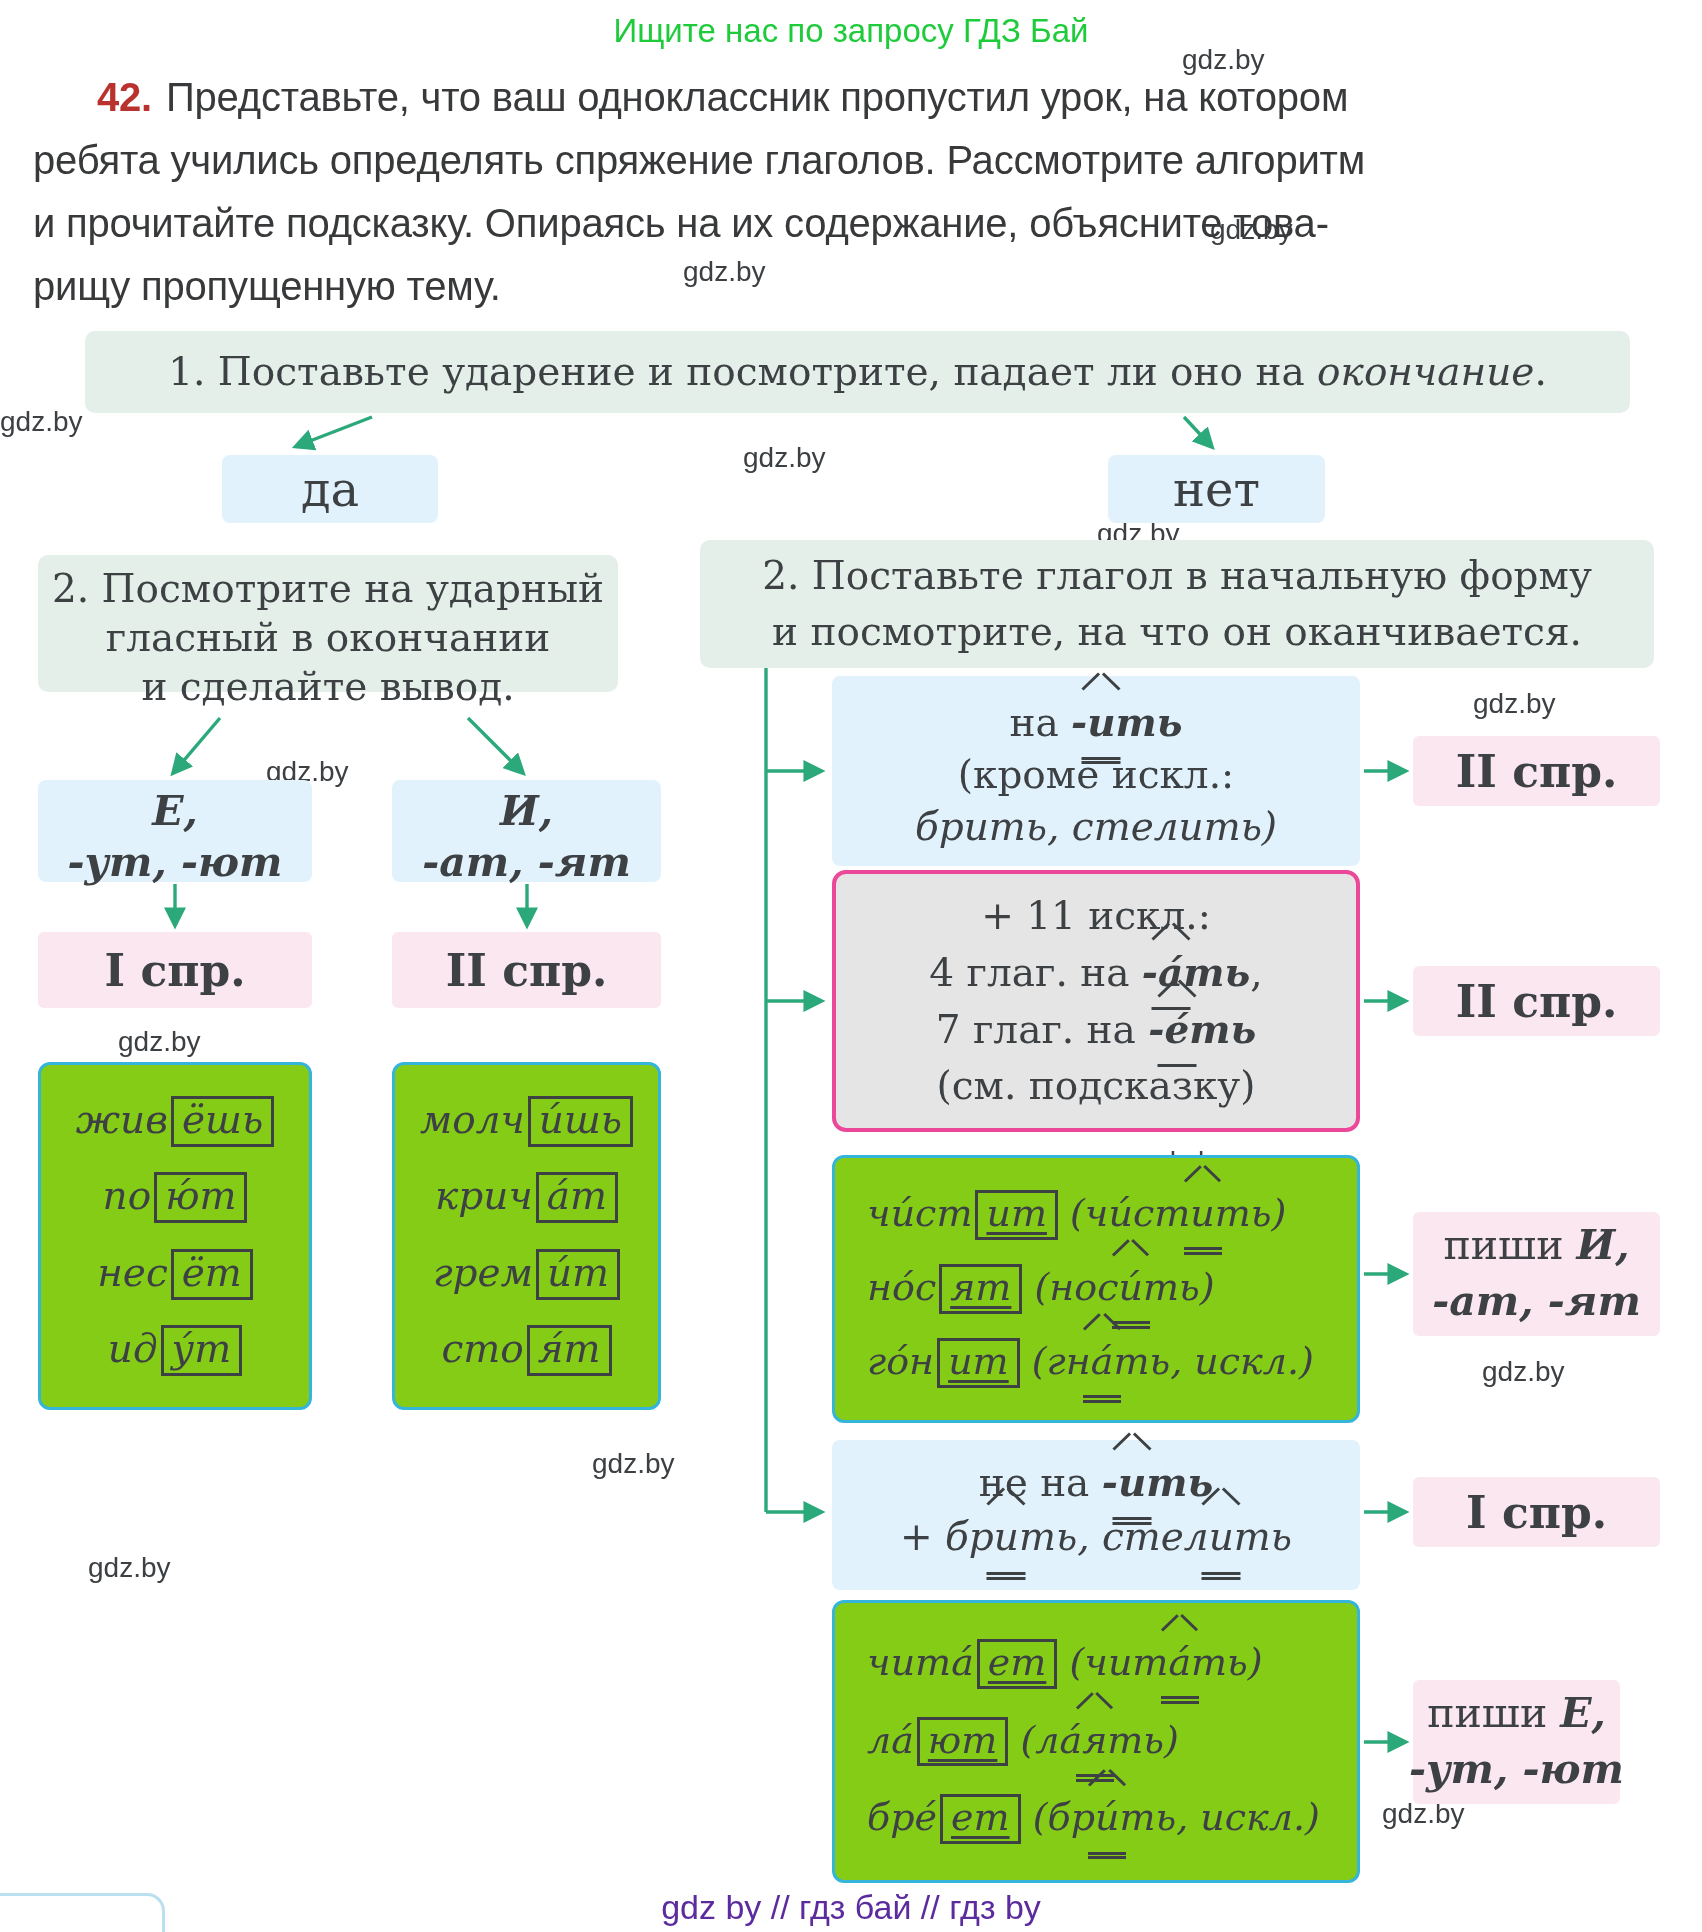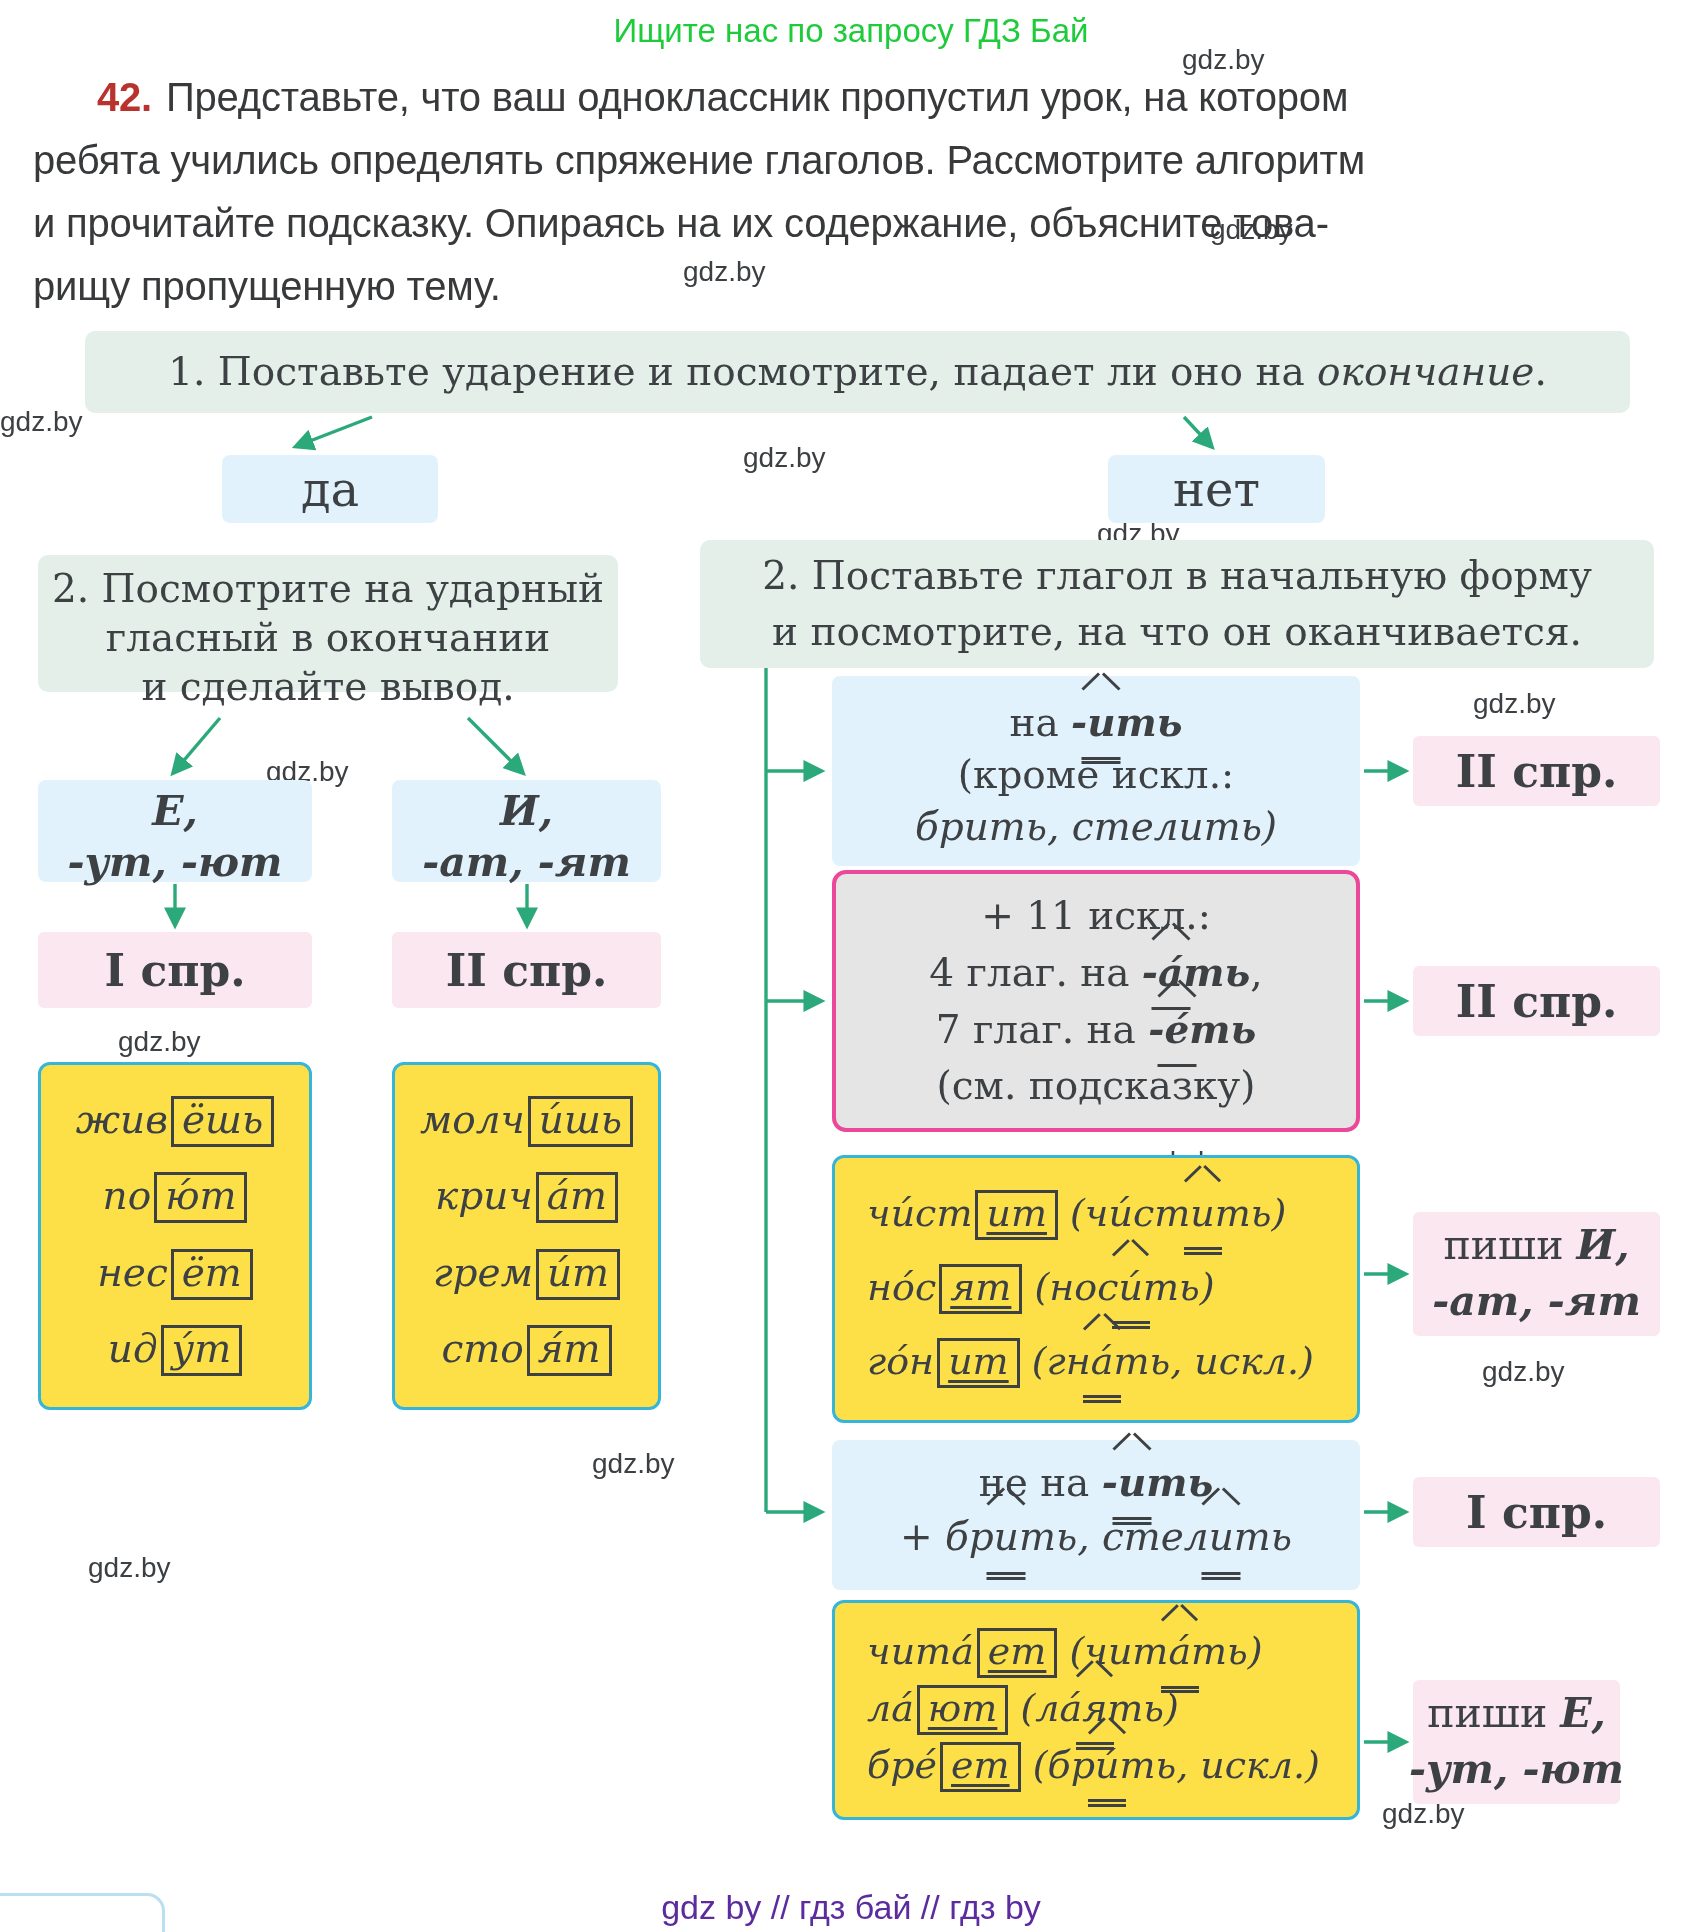--- a/index.html
+++ b/index.html
@@ -24,21 +24,21 @@
     font-family:"Liberation Sans","DejaVu Sans",sans-serif;
     font-size:40px; color:#38393b; line-height:63px; letter-spacing:-0.2px;
   }
   .para .l1 { text-indent:64px; }
   .exnum { color:#b9322d; font-weight:bold; margin-right:14px; }
   
   .box { position:absolute; display:flex; flex-direction:column; justify-content:space-around; align-items:center; }
   .gbox { background:#e4efe9; border-radius:10px; }
   .bbox { background:#e2f2fc; border-radius:8px; }
   .pkbox { background:#fbe7f0; border-radius:6px; }
-  .wcyan { background:#fde047; border:3px solid #35b5d9; border-radius:12px; }
+  .wcyan { background:#84cc16; border:3px solid #35b5d9; border-radius:12px; }
   .wpink { background:#e5e5e5; border:4px solid #ec4899; border-radius:14px; }
   .fs-step { font-size:39px; }
   .fs-yesno { font-size:48px; }
   .fs-conj { font-size:44px; font-weight:bold; }
   .fs-end  { font-size:41px; font-weight:bold; font-style:italic; }
   .fs-write{ font-size:41px; }
   .fs-ex   { font-size:39px; }
   .left-rows { align-items:flex-start; padding-left:30px; }
   .rline { line-height:1.25; white-space:nowrap; }
   .it  { font-style:italic; }
@@ -207,21 +207,21 @@
     </div>
 
   <div class="box bbox fs-step" style="left:832px; top:1440px; width:528px; height:150px; padding:16px 0 26px 0;">
       <div class="rline"><span class="">не на </span><span class="bit">-</span><span class="bit morph">и<i class="mk-hat"></i><i class="mk-dub"></i></span><span class="bit">ть</span></div>
       <div class="rline"><span class="it">+ бр</span><span class="it morph">и<i class="mk-hat"></i><i class="mk-dub"></i></span><span class="it">ть, стел</span><span class="it morph">и<i class="mk-hat"></i><i class="mk-dub"></i></span><span class="it">ть</span></div>
     </div>
   <div class="box pkbox fs-conj" style="left:1413px; top:1477px; width:247px; height:70px;">
       <span>I спр.</span>
     </div>
 
-  <div class="box wcyan fs-ex left-rows" style="left:832px; top:1600px; width:528px; height:220px; padding:22px 0 22px 32px; font-size:38px;">
+  <div class="box wcyan fs-ex left-rows" style="left:832px; top:1600px; width:528px; height:283px; padding:22px 0 22px 32px; font-size:38px;">
       <div class="rline"><span class="it">чита́</span><span class="it boxed u1">ет</span><span class="it"> (</span><span class="it">чит</span><span class="it morph">а́<i class="mk-hat"></i><i class="mk-dub"></i></span><span class="it">ть)</span></div>
       <div class="rline"><span class="it">ла́</span><span class="it boxed u1">ют</span><span class="it"> (</span><span class="it">ла́</span><span class="it morph">я<i class="mk-hat"></i><i class="mk-dub"></i></span><span class="it">ть)</span></div>
       <div class="rline"><span class="it">бре́</span><span class="it boxed u1">ет</span><span class="it"> (</span><span class="it">бр</span><span class="it morph">и́<i class="mk-hat"></i><i class="mk-dub"></i></span><span class="it">ть, искл.)</span></div>
     </div>
   <div class="box pkbox fs-write" style="left:1413px; top:1680px; width:207px; height:124px; padding:6px 0;">
       <div class="rline"><span class="">пиши </span><span class="bit">Е,</span></div>
       <div class="rline"><span class="bit">-ут, -ют</span></div>
     </div>
 
   <div class="cutbox"></div>

